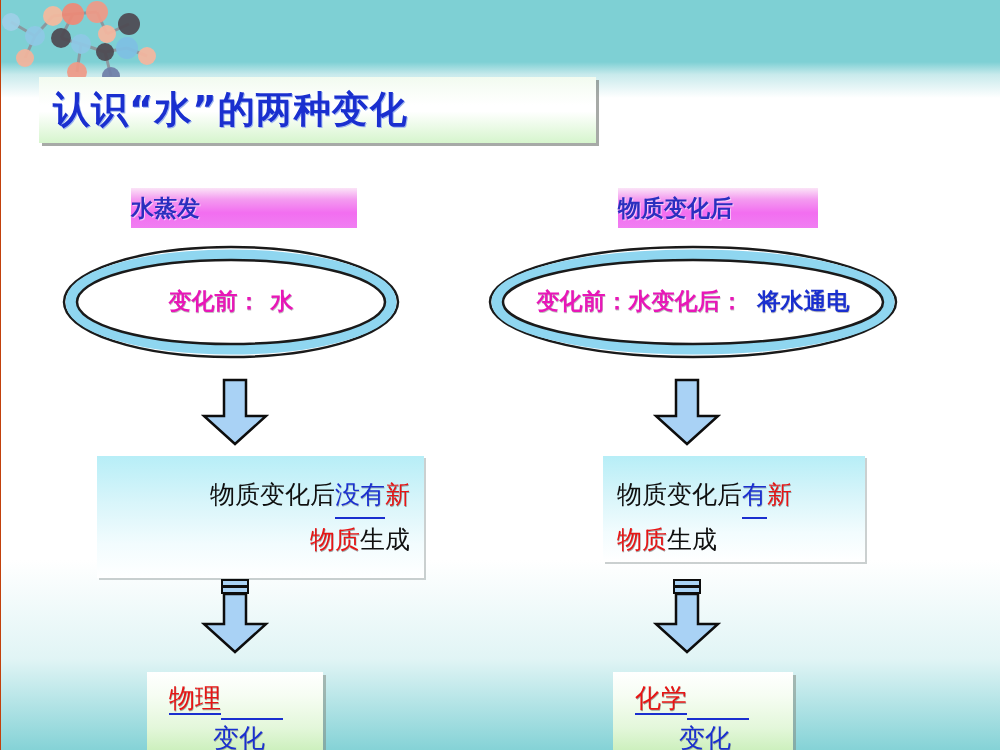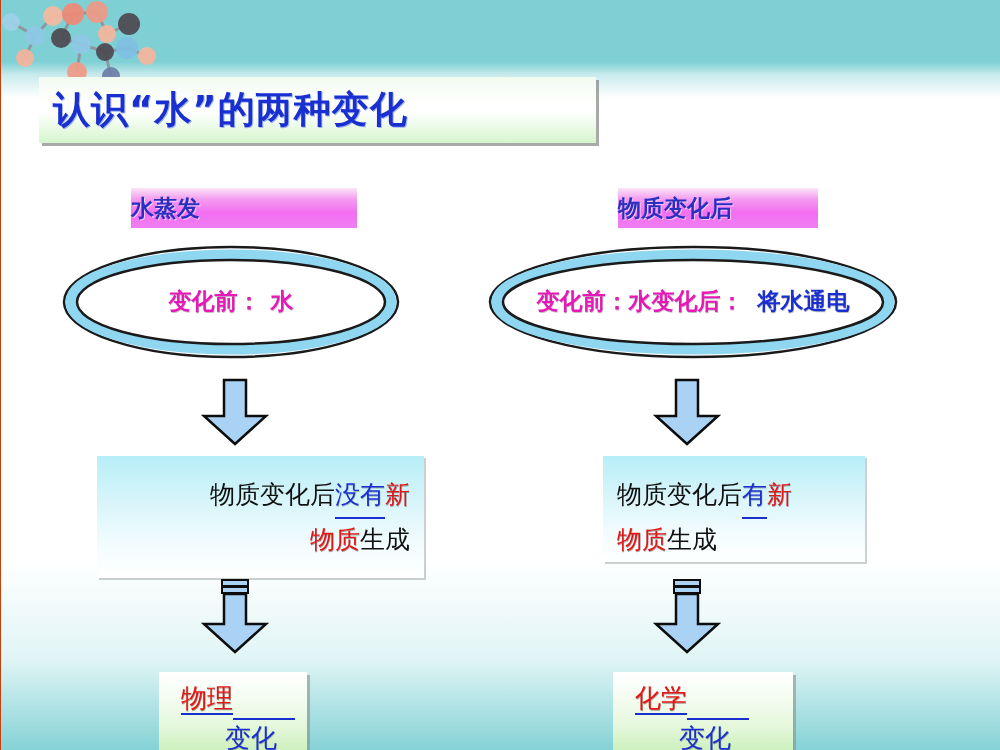--- a/index.html
+++ b/index.html
@@ -227,21 +227,21 @@
       <span class="t-red">物质</span><span class="t-black">生成</span>
     </div>
   </div>
 
   <svg class="arrow" style="left:196px; top:578px;" width="76" height="78" viewBox="0 0 76 78">
     <rect x="25" y="2" width="26" height="6" fill="#a9d2f5" stroke="#0d0d0d" stroke-width="2"></rect>
     <rect x="25" y="9" width="26" height="6" fill="#a9d2f5" stroke="#0d0d0d" stroke-width="2"></rect>
     <polygon points="27,16 49,16 49,46 69,46 38,74 7,46 27,46" fill="#a9d2f5" stroke="#0d0d0d" stroke-width="2.5" stroke-linejoin="miter"></polygon>
   </svg>
 
-  <div class="box green-box" style="left:158px; top:672px; width:148px; height:78px;">
+  <div class="box green-box" style="left:146px; top:672px; width:176px; height:78px;">
     <div class="green-line">
       <span class="t-red t-under">物理</span><span class="t-blank" style="width:62px">&nbsp;</span>
     </div>
     <div class="green-line indent">
       <span class="t-blue">变化</span>
     </div>
   </div>
 
   <div class="box pink-box" style="left:617px; top:188px; width:200px;">
     <span class="label">物质变化后</span>

